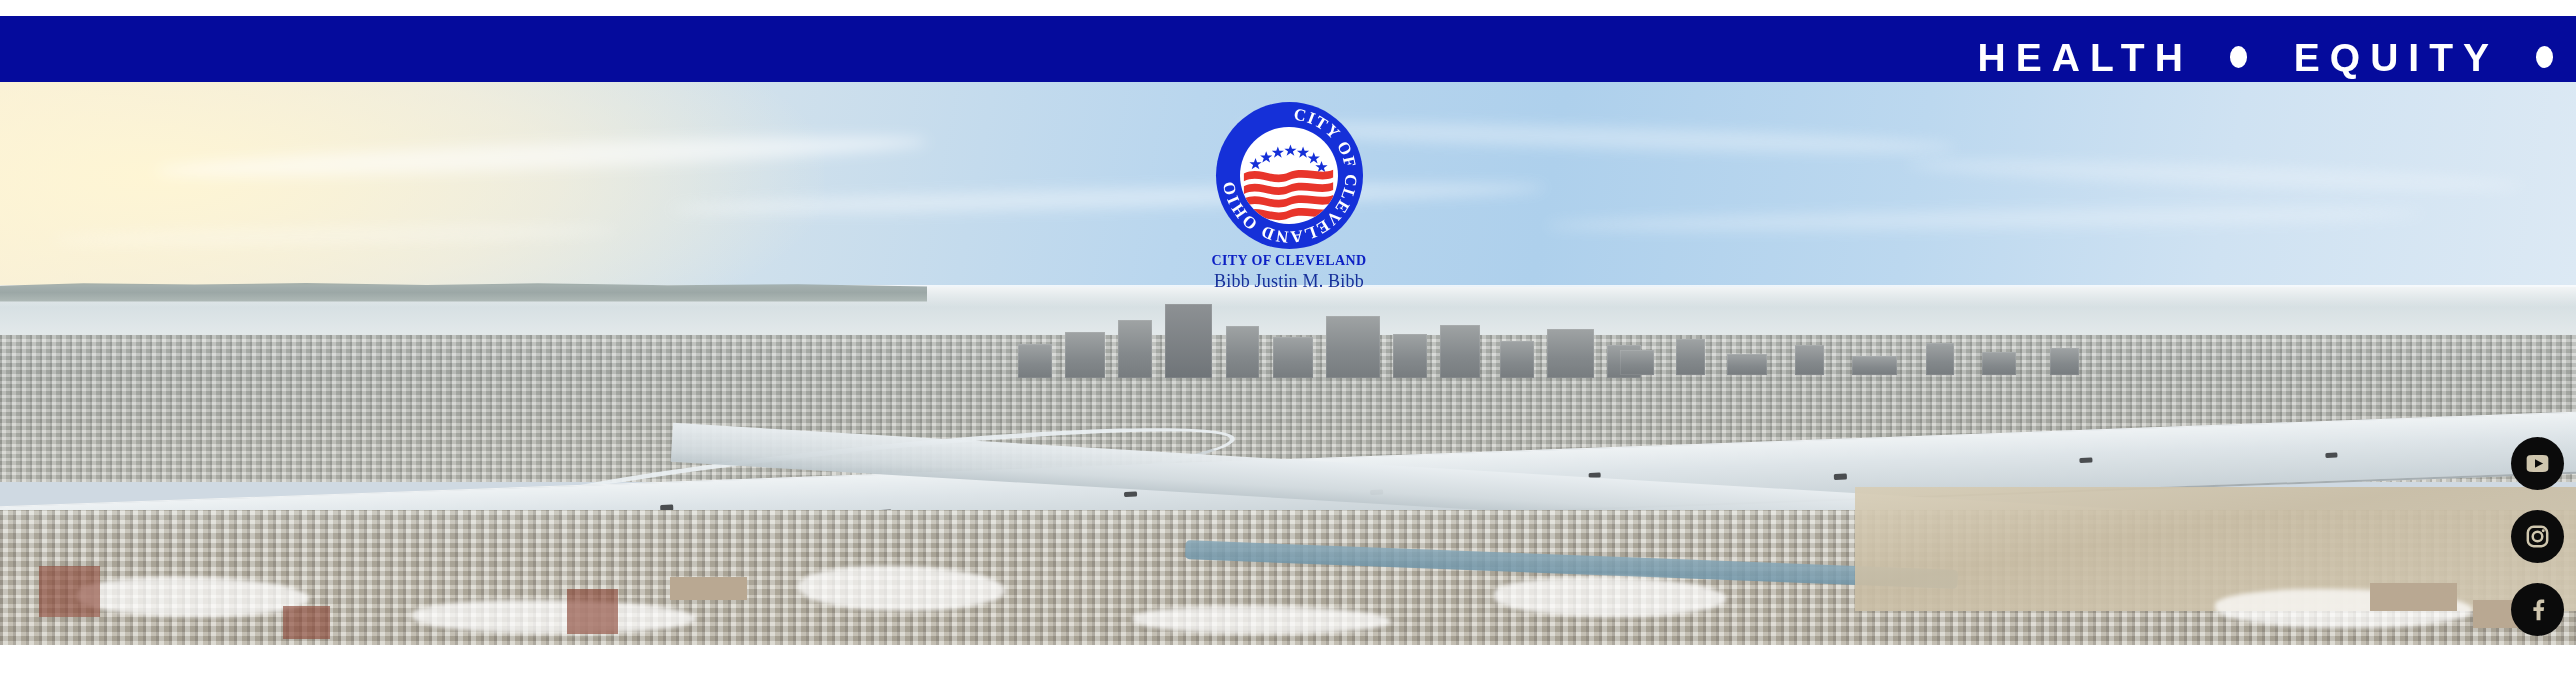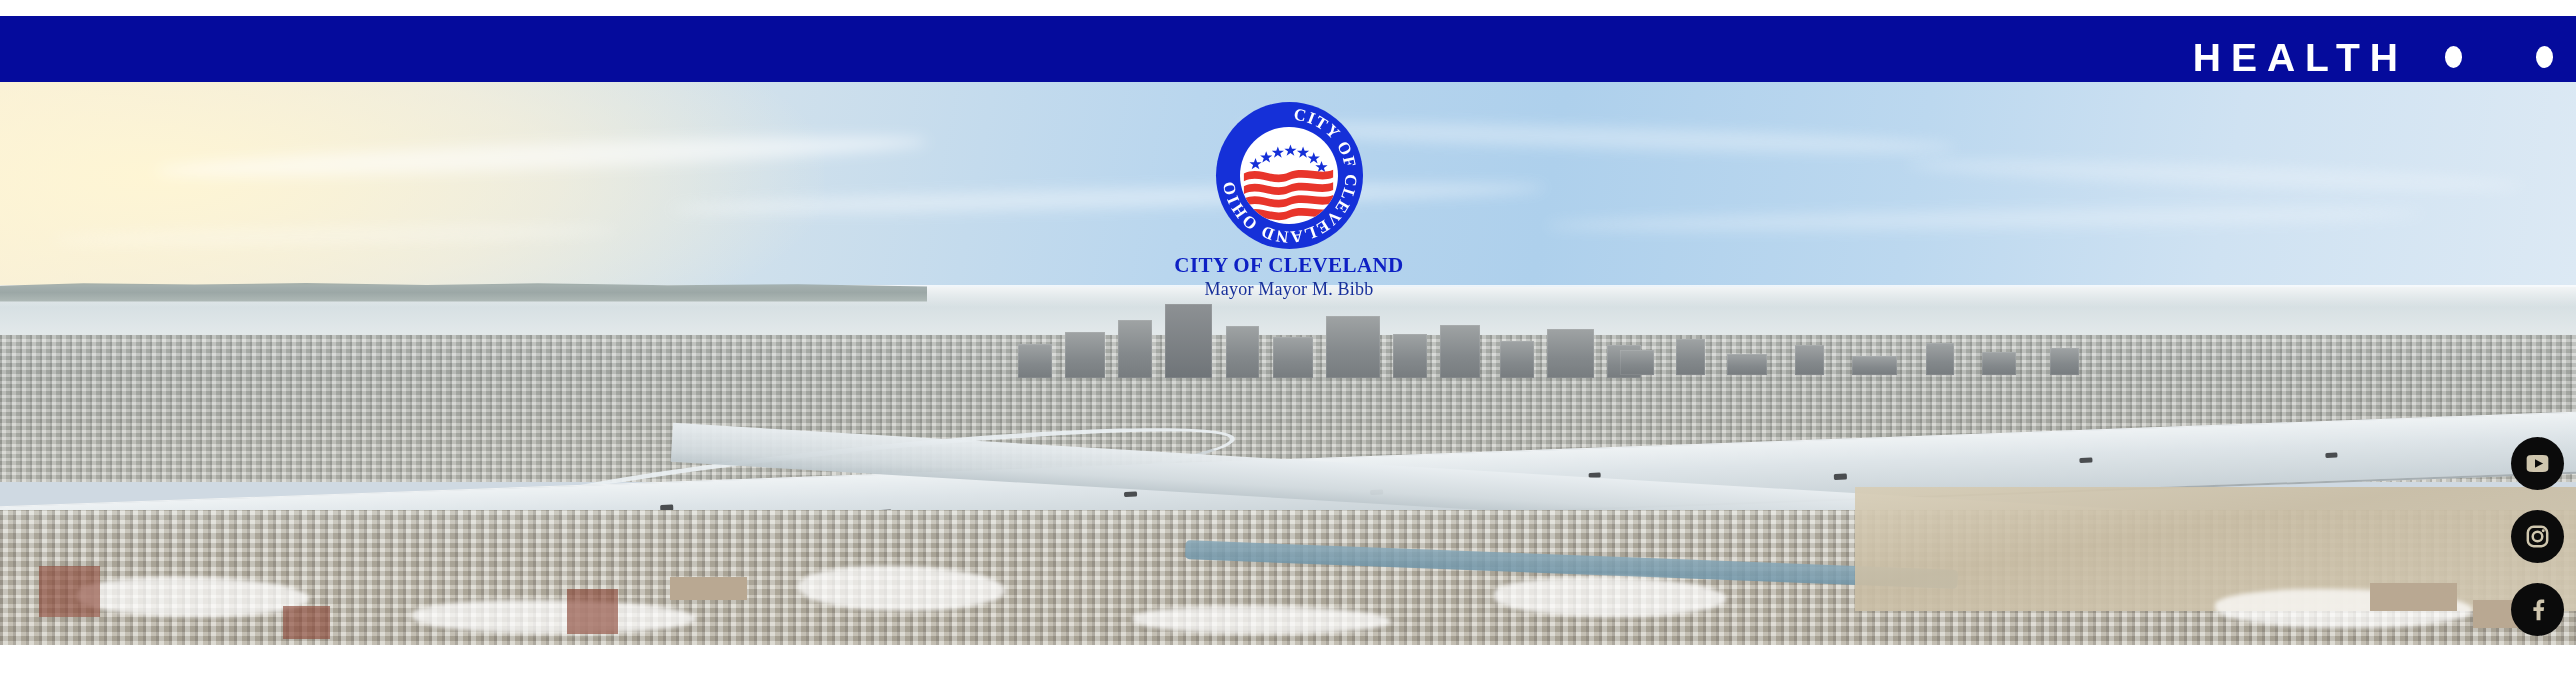--- a/index.html
+++ b/index.html
@@ -218,21 +218,21 @@
   .flagwrap{
     position:absolute; left:0; top:0; width:100%; height:100%;
   }
   .flagwrap svg{ width:100%; height:100%; display:block; }
 
   #org-name{
     margin-top:5.4px;
     color:#0d20c4;
     font-family:"Liberation Serif", serif;
     font-weight:700;
-    font-size:21px;
+    font-size:14px;
     letter-spacing:0.4px;
     line-height:1.05;
     white-space:nowrap;
   }
   #mayor-name{
     margin-top:3.1px;
     color:#17309a;
     font-family:"Liberation Serif", serif;
     font-weight:400;
     font-size:18px;
@@ -288,20 +288,21 @@
     background:#ffffff;
   }
 </style>
 </head>
 <body>
 
 <div id="tagline-banner">
   <div id="tagline-inner">
     <div class="tagline-word">HEALTH</div>
     <div class="tagline-dot"></div>
+    <div class="tagline-word">EQUITY</div>
     <div class="tagline-dot"></div>
   </div>
 </div>
 
 <div id="hero">
   <div id="hero-photo">
 
     <div class="sky"></div>
     <div class="sky-glow"></div>
     <div class="cloud cl1"></div>
@@ -445,18 +446,18 @@
               <path d="M4,61 C20,53 34,67 50,60 C66,53 82,63 96,57 L96,65 C82,71 66,61 50,68 C34,75 20,61 4,69 Z"></path>
               <path d="M4,74 C20,66 34,80 50,73 C66,66 82,76 96,70 L96,78 C82,84 66,74 50,81 C34,88 20,74 4,82 Z"></path>
               <path d="M4,87 C20,79 34,93 50,86 C66,79 82,89 96,83 L96,91 C82,97 66,87 50,94 C34,101 20,87 4,95 Z"></path>
             </g>
           </svg>
         </div>
       </div>
     </div>
 
     <div id="org-name">CITY OF CLEVELAND</div>
-    <div id="mayor-name">Mayor Mayor M. Bibb</div>
+    <div id="mayor-name">Bibb Justin M. Bibb</div>
   </div>
 </div>
 
 <div id="bottom-strip"></div>
 
 
 </body></html>

